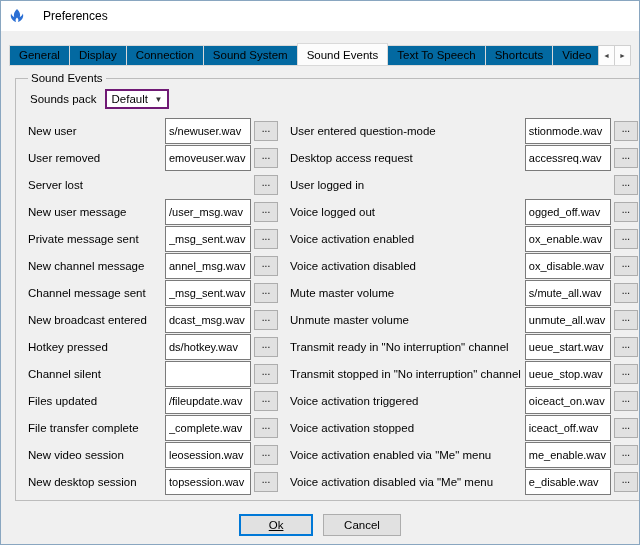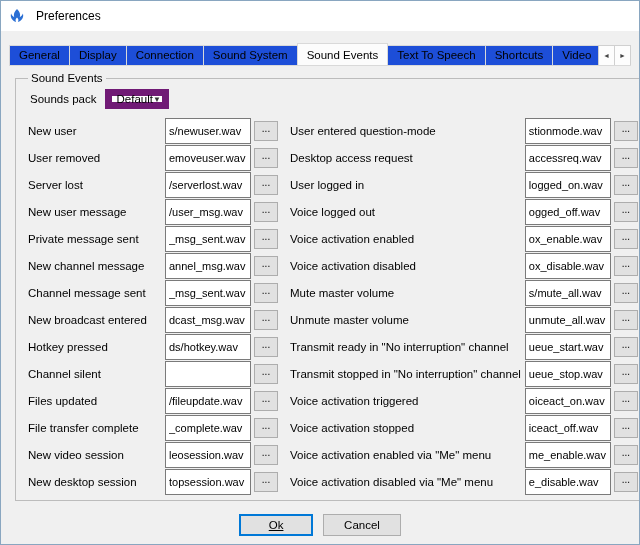--- a/index.html
+++ b/index.html
@@ -11,39 +11,39 @@
   }
   .window {
     width:640px; height:545px;
     border:1px solid #89a6c0;
     background:#f0f0f0;
     overflow:hidden;
   }
   .titlebar {
     height:30px; background:#ffffff;
     display:flex; align-items:center;
-    padding-left:8px; gap:11px;
+    padding-left:8px; gap:18px;
   }
   .titlebar .title { font-size:12px; color:#000; }
   .app-icon { width:16px; height:16px; display:inline-flex; }
 
   .tabbar {
     margin:12px 8px 0 8px;
     position:relative;
     display:flex; align-items:flex-end;
     border-bottom:1px solid #d9d9d9;
     height:23px;
     padding-right:34px;
     overflow:hidden;
   }
   .tab {
     height:20px; margin-top:3px;
     padding:3px 9px 0 9px;
     font-size:11.5px; color:#000;
-    background:#1d4ed8;
+    background:#0369a1;
     border:1px solid #d9d9d9; border-bottom:none;
     margin-right:-1px;
     white-space:nowrap;
     flex:0 0 auto;
     cursor:default;
   }
   .tab.active {
     height:23px; margin-top:0; margin-bottom:-1px;
     background:#fcfcfc;
     border-bottom:1px solid #fcfcfc;
@@ -73,21 +73,21 @@
     font-size:11.5px; padding:0 3px; margin-left:0px; color:#000;
   }
 
   .sounds-pack-row {
     display:flex; align-items:center; gap:8px;
     margin:3px 0 12px 2px;
     font-size:11.5px;
   }
   .combo {
     width:64px; height:20px;
-    border:7px solid #701a75; background:#ffffff;
+    border:2px solid #701a75; background:#ffffff;
     display:flex; align-items:center; justify-content:space-between;
     padding:0 4px 0 5px;
     font-size:11.5px; cursor:default;
   }
   .combo .combo-arrow { font-size:8px; color:#333; }
 
   .columns { display:flex; gap:12px; }
   .col-left { width:250px; flex:0 0 auto; }
   .col-right { flex:1; }
 
@@ -175,21 +175,20 @@
             <input class="row-input" value="s/newuser.wav" style="">
             <button class="browse">...</button>
           </div>
           <div class="row">
             <span class="row-label">User removed</span>
             <input class="row-input" value="emoveuser.wav" style="">
             <button class="browse">...</button>
           </div>
           <div class="row">
             <span class="row-label">Server lost</span>
-            <input class="row-input" value="/serverlost.wav" style="">
             <button class="browse">...</button>
           </div>
           <div class="row">
             <span class="row-label">New user message</span>
             <input class="row-input" value="/user_msg.wav" style="">
             <button class="browse">...</button>
           </div>
           <div class="row">
             <span class="row-label">Private message sent</span>
             <input class="row-input" value="_msg_sent.wav" style="">
@@ -247,21 +246,20 @@
             <input class="row-input" value="stionmode.wav" style="">
             <button class="browse">...</button>
           </div>
           <div class="row">
             <span class="row-label">Desktop access request</span>
             <input class="row-input" value="accessreq.wav" style="">
             <button class="browse">...</button>
           </div>
           <div class="row">
             <span class="row-label">User logged in</span>
-            <input class="row-input" value="logged_on.wav" style="">
             <button class="browse">...</button>
           </div>
           <div class="row">
             <span class="row-label">Voice logged out</span>
             <input class="row-input" value="ogged_off.wav" style="">
             <button class="browse">...</button>
           </div>
           <div class="row">
             <span class="row-label">Voice activation enabled</span>
             <input class="row-input" value="ox_enable.wav" style="">

